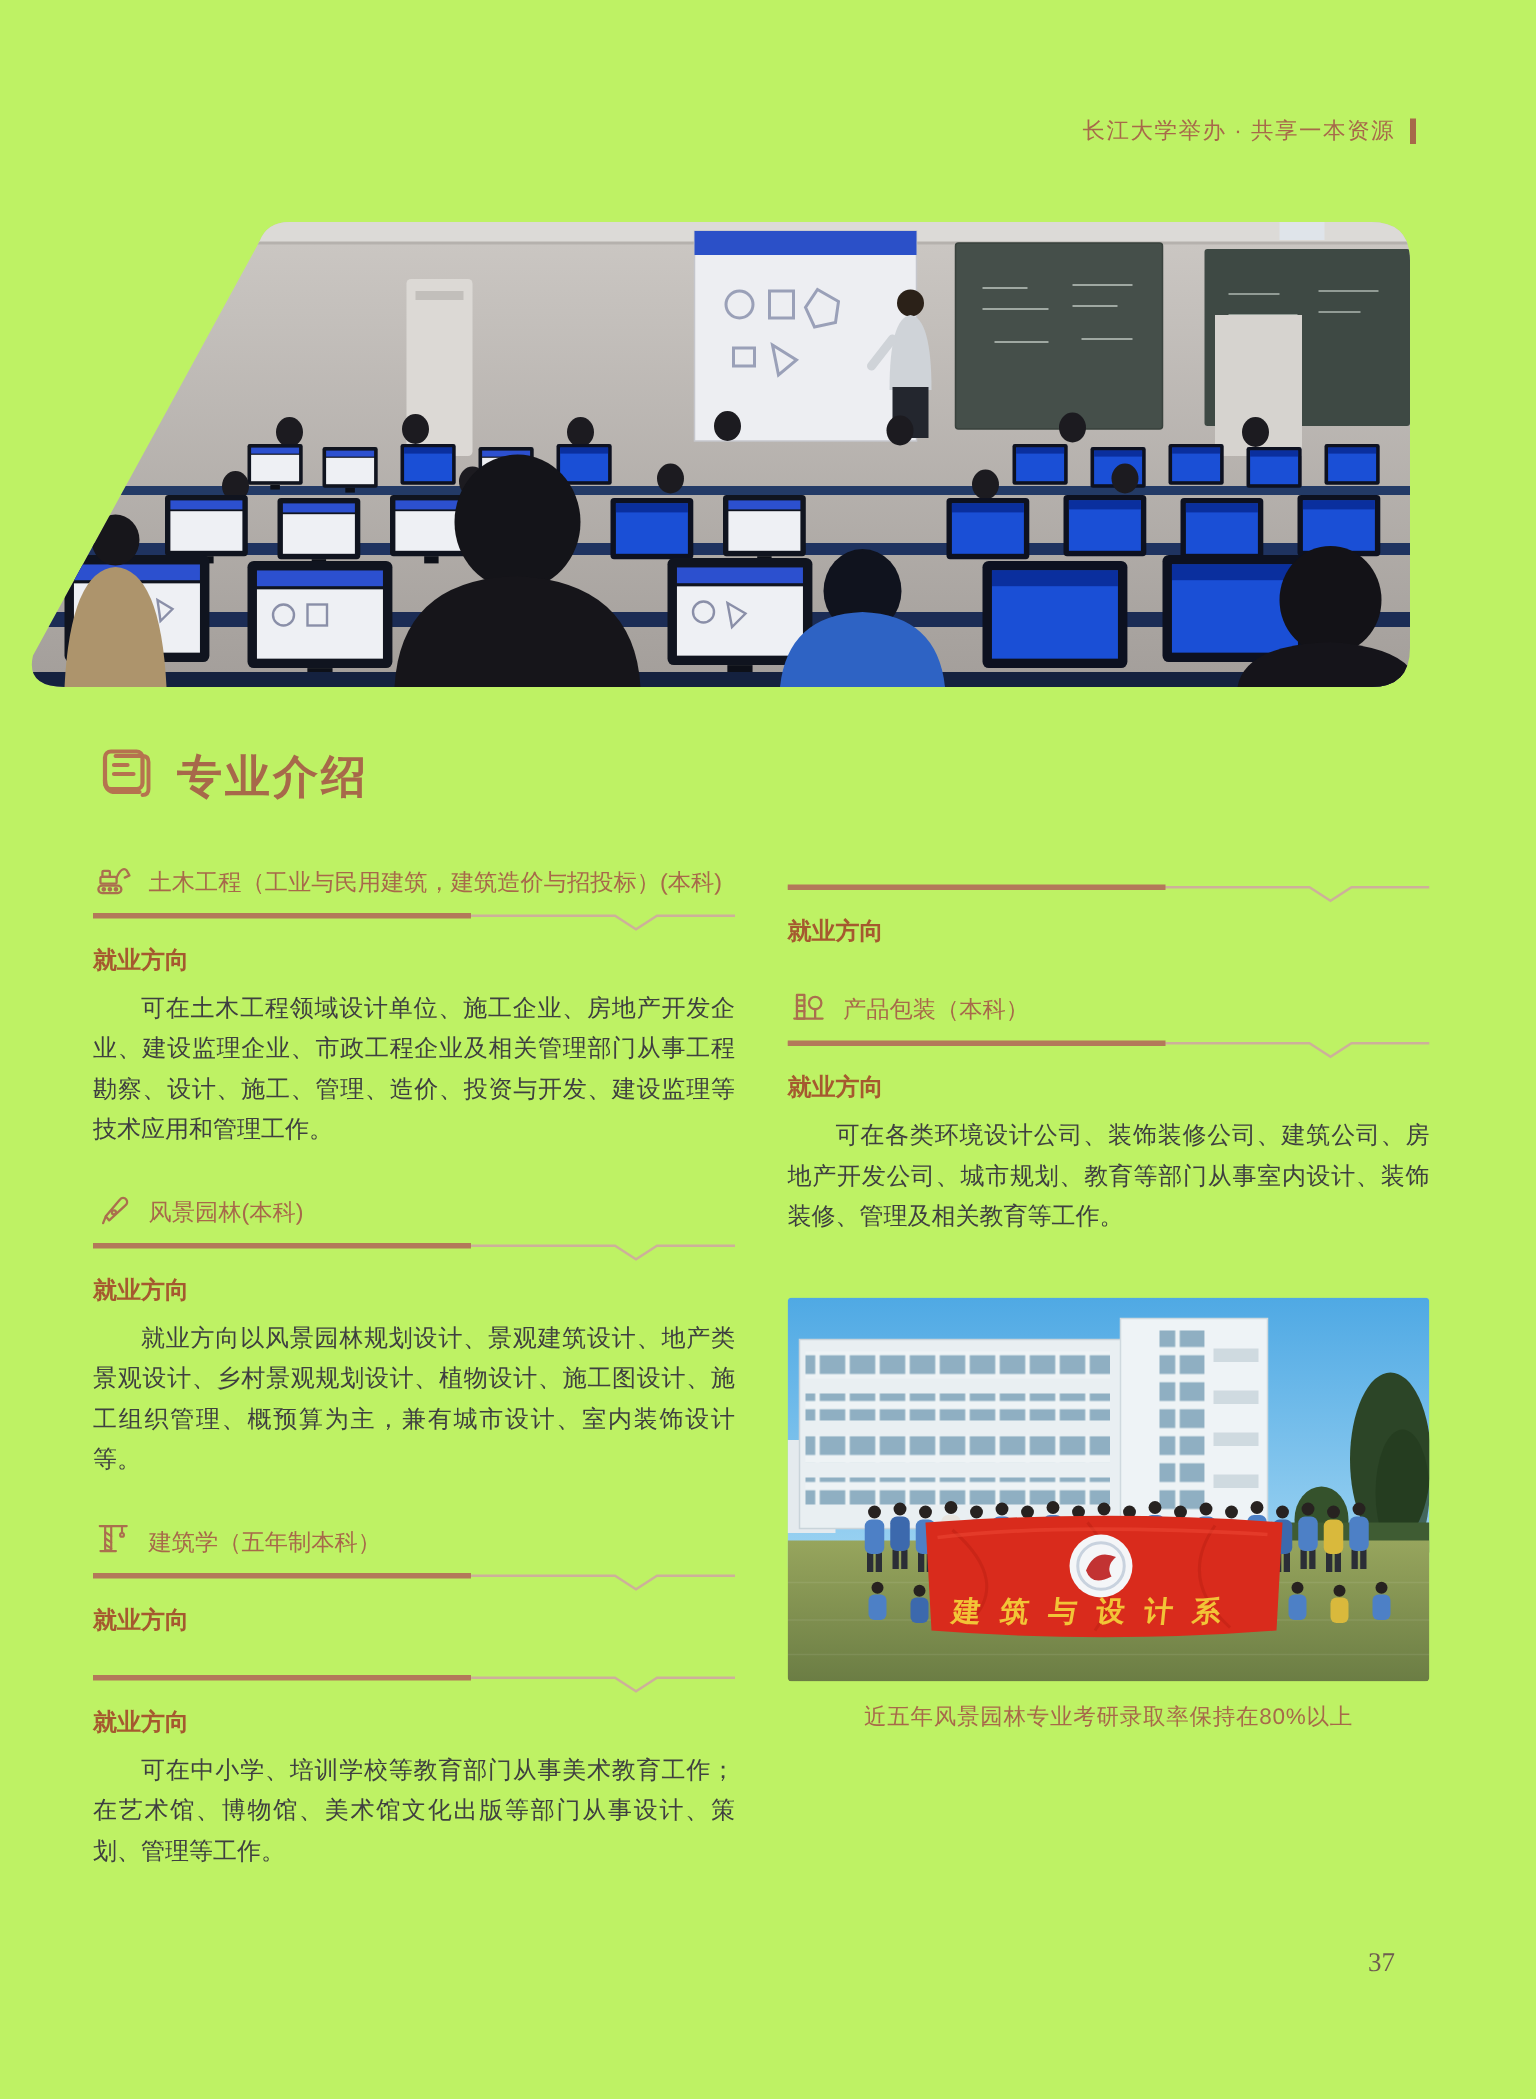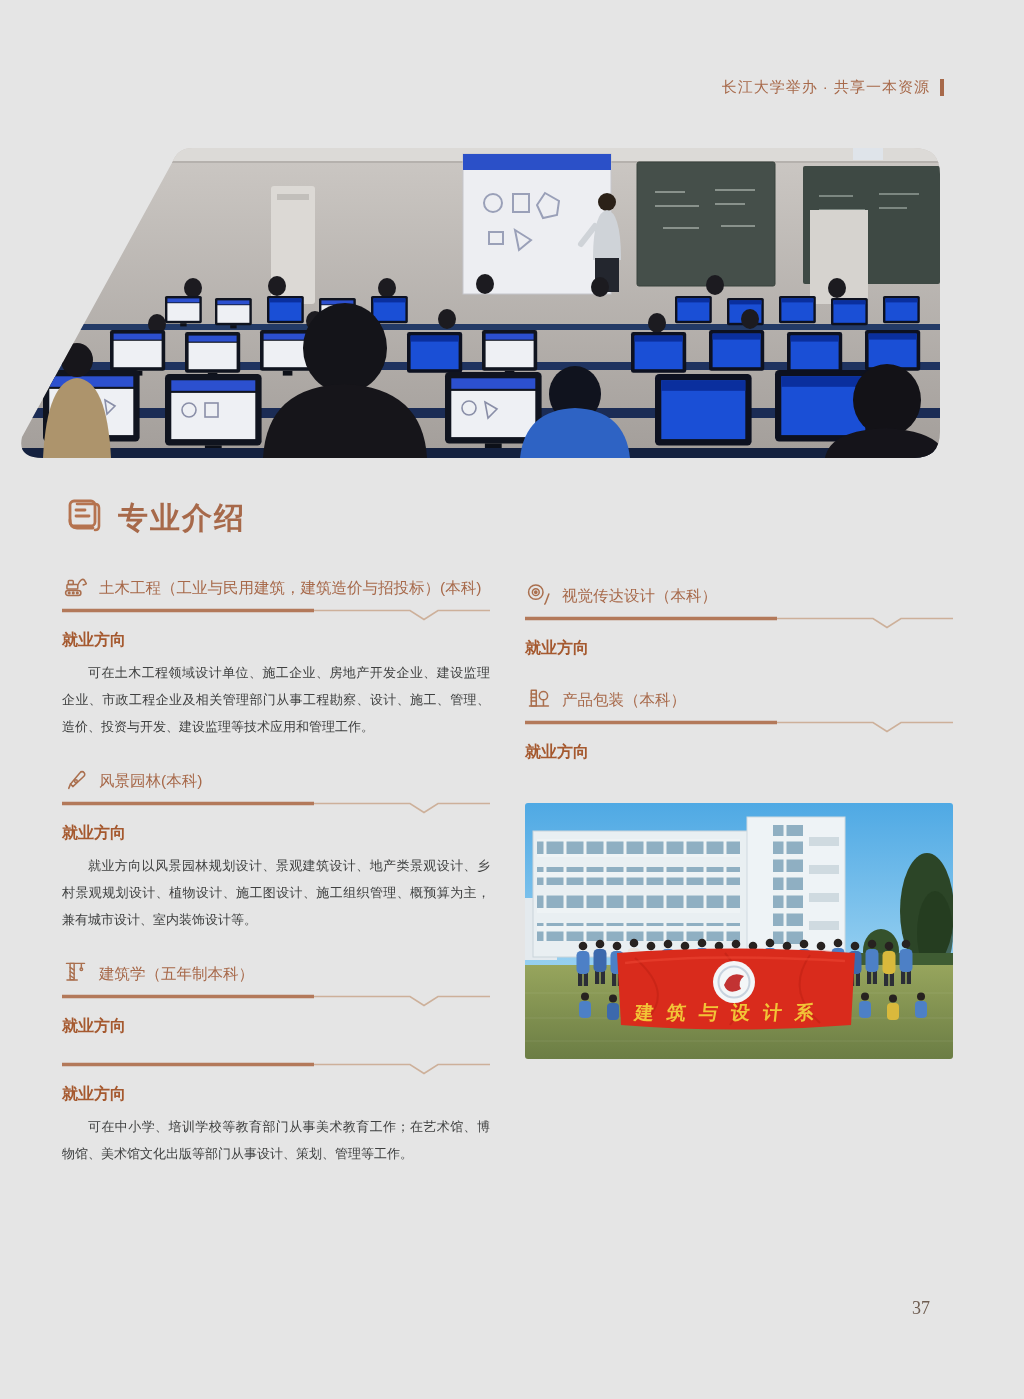--- a/index.html
+++ b/index.html
@@ -8,21 +8,21 @@
     --body:#3f4040;
     --div-dark:#b27a57;
     --div-light:#d2b49c;
   }
   *{margin:0;padding:0;box-sizing:border-box;}
   html,body{background:#ffffff;}
   body{
     width:1024px;height:1399px;position:relative;overflow:hidden;
     font-family:"Liberation Sans","DejaVu Sans",sans-serif;
   }
-  .page{position:absolute;inset:0;background:#e5e5e5;}
+  .page{position:absolute;inset:0;background:#bef264;}
 
   
   .top-header{
     position:absolute;top:78px;right:80px;display:flex;align-items:center;gap:10px;
     color:var(--brown);font-size:15px;letter-spacing:1px;
   }
   .top-header .bar{width:4px;height:17px;background:var(--brown);}
 
   
   .hero{
@@ -44,21 +44,21 @@
   .col-left{left:62px;}
   .col-right{left:525px;padding-top:8px;}
 
   .sec{margin-bottom:25px;}
   .sec-head{display:flex;align-items:flex-end;gap:10px;color:var(--brown);
     font-size:15.5px;white-space:nowrap;}
   .sec-head .ico{flex:0 0 auto;display:flex;}
   .divider{margin-top:9px;height:14px;}
   .divider svg{display:block;width:100%;height:14px;}
   .emp{margin-top:8px;color:var(--brown-strong);font-weight:bold;font-size:16px;}
-  .para{margin-top:8px;font-size:13px;line-height:27px;color:var(--body);
+  .para{margin-top:8px;font-size:16px;line-height:27px;color:var(--body);
     text-align:justify;text-indent:2em;}
 
   
   .group-photo{
     margin-top:40px;width:428px;height:256px;border-radius:3px;overflow:hidden;
   }
   .group-photo svg{display:block;width:100%;height:100%;}
   .caption{margin-top:14px;text-align:center;color:var(--brown);font-size:15px;letter-spacing:.5px;}
 
   .page-number{position:absolute;left:912px;top:1298px;font-size:18px;color:#6e5c50;
@@ -295,31 +295,20 @@
       </div>
       <div class="emp">就业方向</div>
       <div class="para">可在中小学、培训学校等教育部门从事美术教育工作；在艺术馆、博物馆、美术馆文化出版等部门从事设计、策划、管理等工作。</div>
     </div>
 
   </div>
 
   <div class="col col-right">
 
     <div class="sec">
-      <div class="sec-head">
-        <span class="ico">
-          <svg width="27" height="27" viewBox="0 0 30 30" fill="none" stroke="#aa6f4e" stroke-width="1.7" stroke-linecap="round" stroke-linejoin="round">
-            <circle cx="12" cy="13.5" r="8"></circle>
-            <circle cx="12" cy="13.5" r="3.8"></circle>
-            <circle cx="12" cy="13.5" r="1.2" fill="#aa6f4e"></circle>
-            <path d="M23,25 L26.5,15.5 M23,25 l-1,1.8"></path>
-          </svg>
-        </span>
-        <span>视觉传达设计（本科）</span>
-      </div>
       <div class="divider">
         <svg viewBox="0 0 428 14" preserveAspectRatio="none">
           <path d="M0,2.5 H348 L362,11.5 L376,2.5 H428" stroke="#cdb09a" stroke-width="1.6" fill="none"></path>
           <path d="M0,2.5 H252" stroke="#b3795a" stroke-width="3.6" fill="none"></path>
         </svg>
       </div>
       <div class="emp">就业方向</div>
     </div>
 
     <div class="sec">
@@ -334,20 +323,21 @@
         </span>
         <span>产品包装（本科）</span>
       </div>
       <div class="divider">
         <svg viewBox="0 0 428 14" preserveAspectRatio="none">
           <path d="M0,2.5 H348 L362,11.5 L376,2.5 H428" stroke="#cdb09a" stroke-width="1.6" fill="none"></path>
           <path d="M0,2.5 H252" stroke="#b3795a" stroke-width="3.6" fill="none"></path>
         </svg>
       </div>
       <div class="emp">就业方向</div>
+      <div class="para">可在各类环境设计公司、装饰装修公司、建筑公司、房地产开发公司、城市规划、教育等部门从事室内设计、装饰装修、管理及相关教育等工作。</div>
     </div>
 
     <div class="group-photo">
       <svg viewBox="0 0 428 256" preserveAspectRatio="none">
         <defs>
           <linearGradient id="sky" x1="0" y1="0" x2="0" y2="1">
             <stop offset="0" stop-color="#4fa9e4"></stop>
               <stop offset="1" stop-color="#9ed4f2"></stop>
           </linearGradient>
           <linearGradient id="grass" x1="0" y1="0" x2="0" y2="1">
@@ -439,18 +429,19 @@
           <circle cx="209" cy="179" r="21" fill="#f4f6f8"></circle>
           <circle cx="209" cy="179" r="15.5" fill="none" stroke="#c8d2de" stroke-width="2"></circle>
           <path d="M199,182 Q205,167 219,173 Q212,179 216,186 Q203,193 199,182 Z" fill="#c23333"></path>
           <g transform="skewX(-6)">
             <text x="228" y="216" text-anchor="middle" font-size="19" font-weight="bold" fill="#f2c437" letter-spacing="13" style="font-family:'Liberation Sans','DejaVu Sans',sans-serif">建筑与设计系</text>
           </g>
         </g>
       </svg>
     </div>
 
+    <div class="caption">近五年风景园林专业考研录取率保持在80%以上</div>
 
   </div>
 
   <div class="page-number">37</div>
 
 </div>
 
 </body></html>

